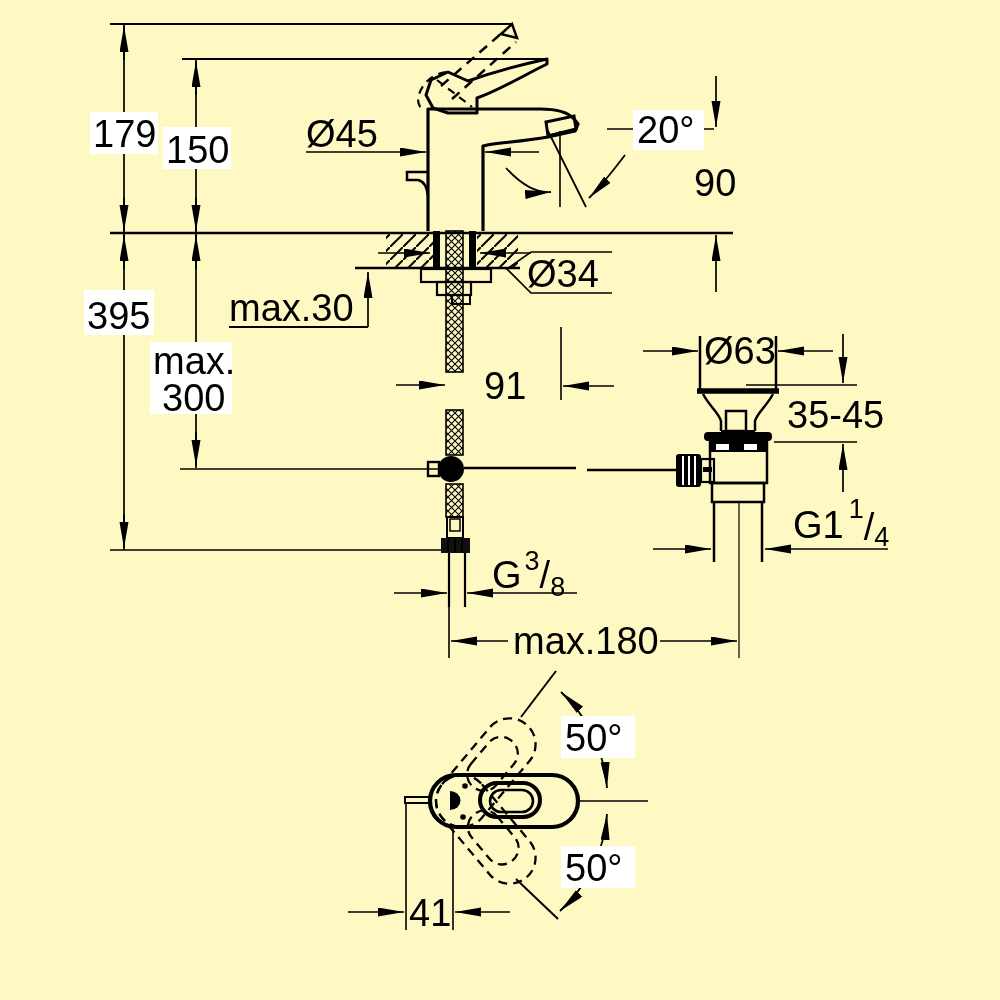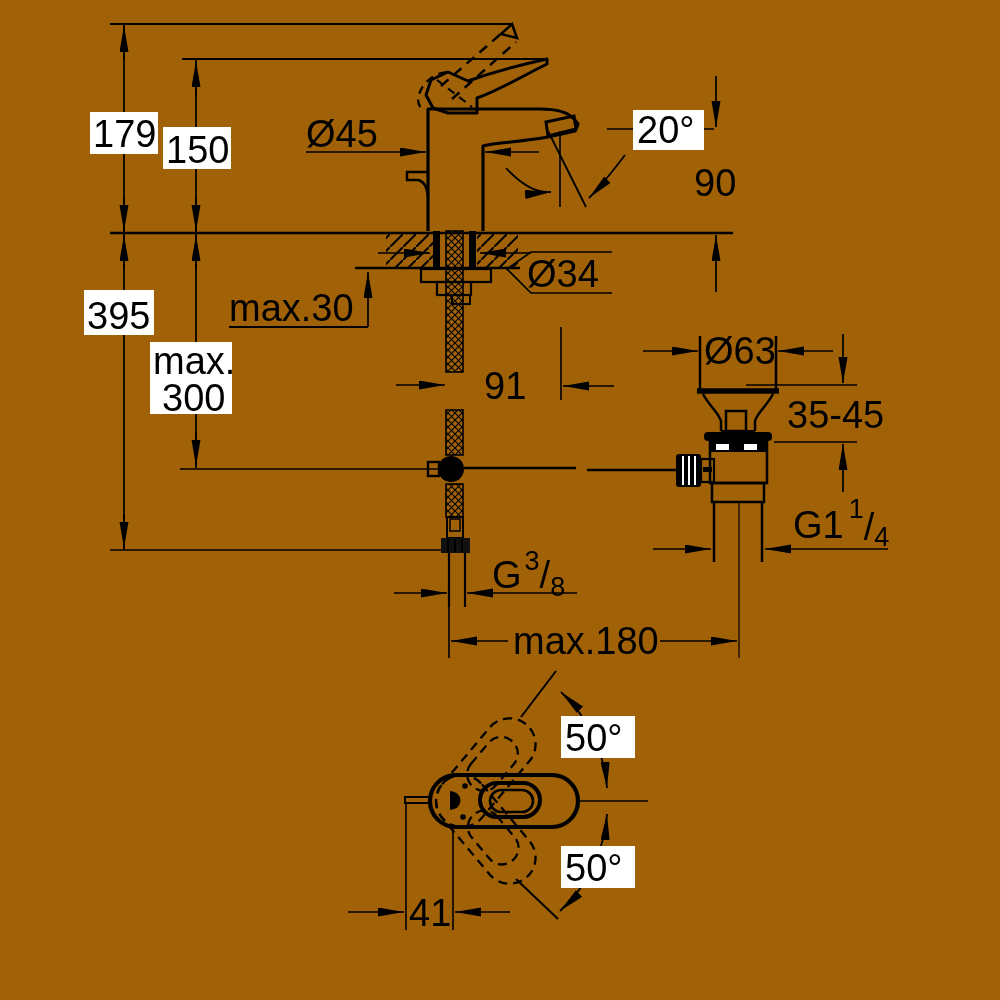--- a/index.html
+++ b/index.html
@@ -1,16 +1,16 @@
 <!DOCTYPE html>
 <html><head>
 <meta charset="utf-8">
 <style>
   html,body{margin:0;padding:0;background:#ffffff;}
-  .stage{width:1000px;height:1000px;background:#a16207;position:relative;font-family:"Liberation Sans",sans-serif;}
+  .stage{width:1000px;height:1000px;background:#fef9c3;position:relative;font-family:"Liberation Sans",sans-serif;}
   svg text{font-family:"Liberation Sans",sans-serif;font-size:38px;fill:#000;}
   svg .small{font-size:27px;}
   .ln{stroke:#000;fill:none;}
   .halo{fill:#ffffff;stroke:none;}
 </style>
 </head>
 <body>
 
 <div class="stage">
 <svg width="1000" height="1000" viewBox="0 0 1000 1000" xmlns="http://www.w3.org/2000/svg">

